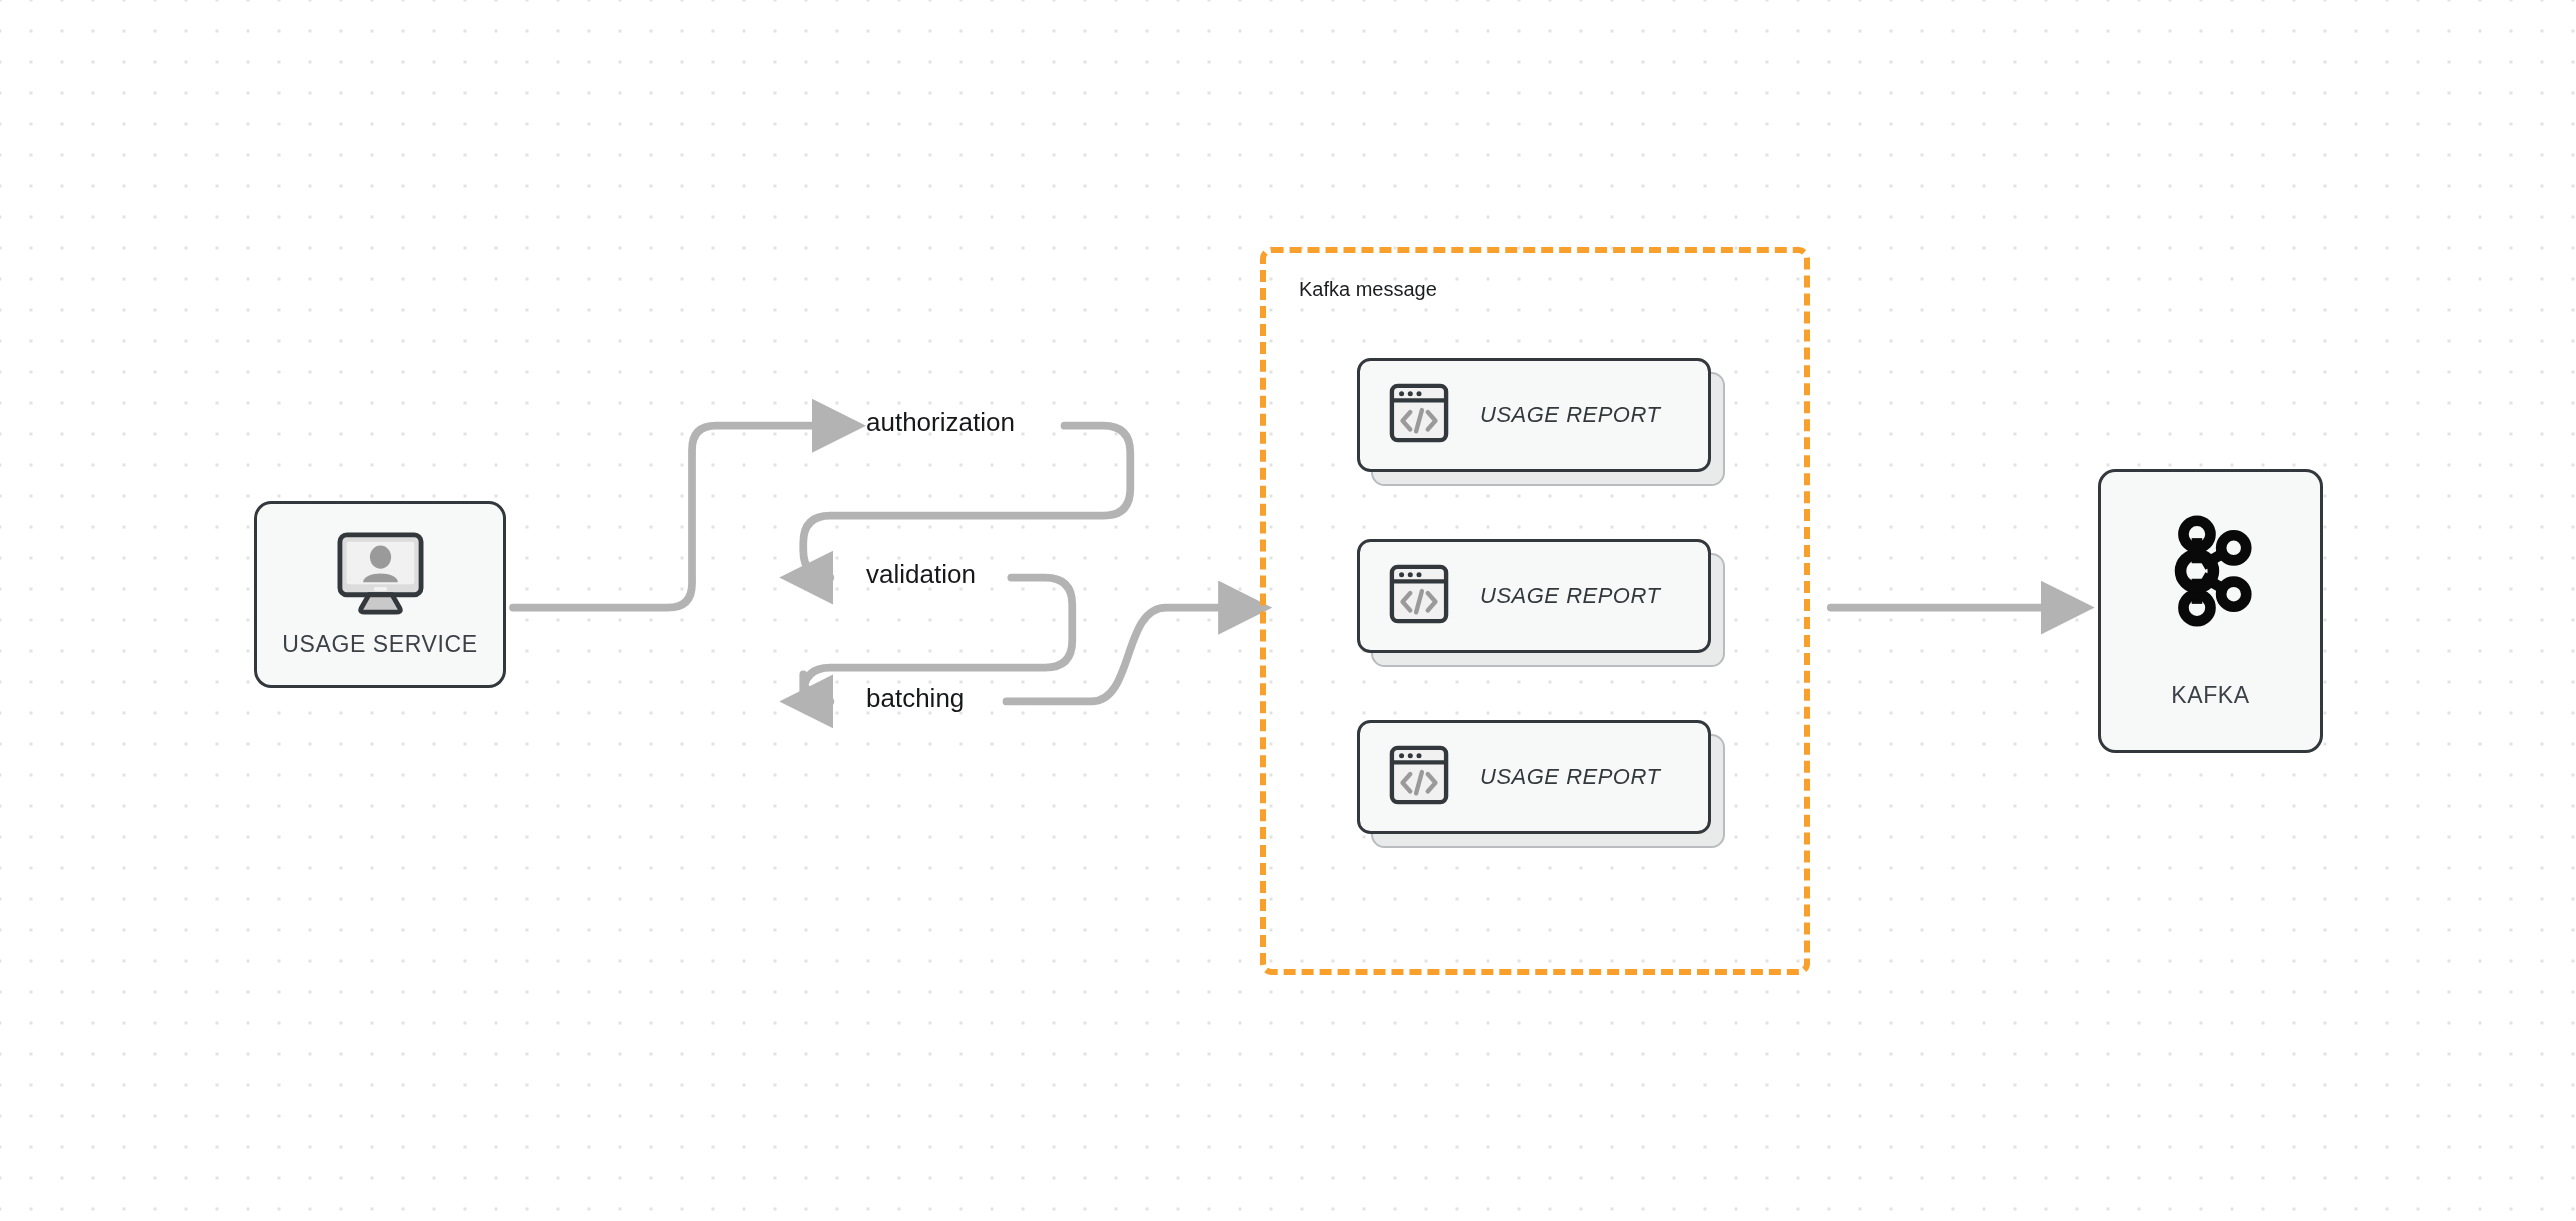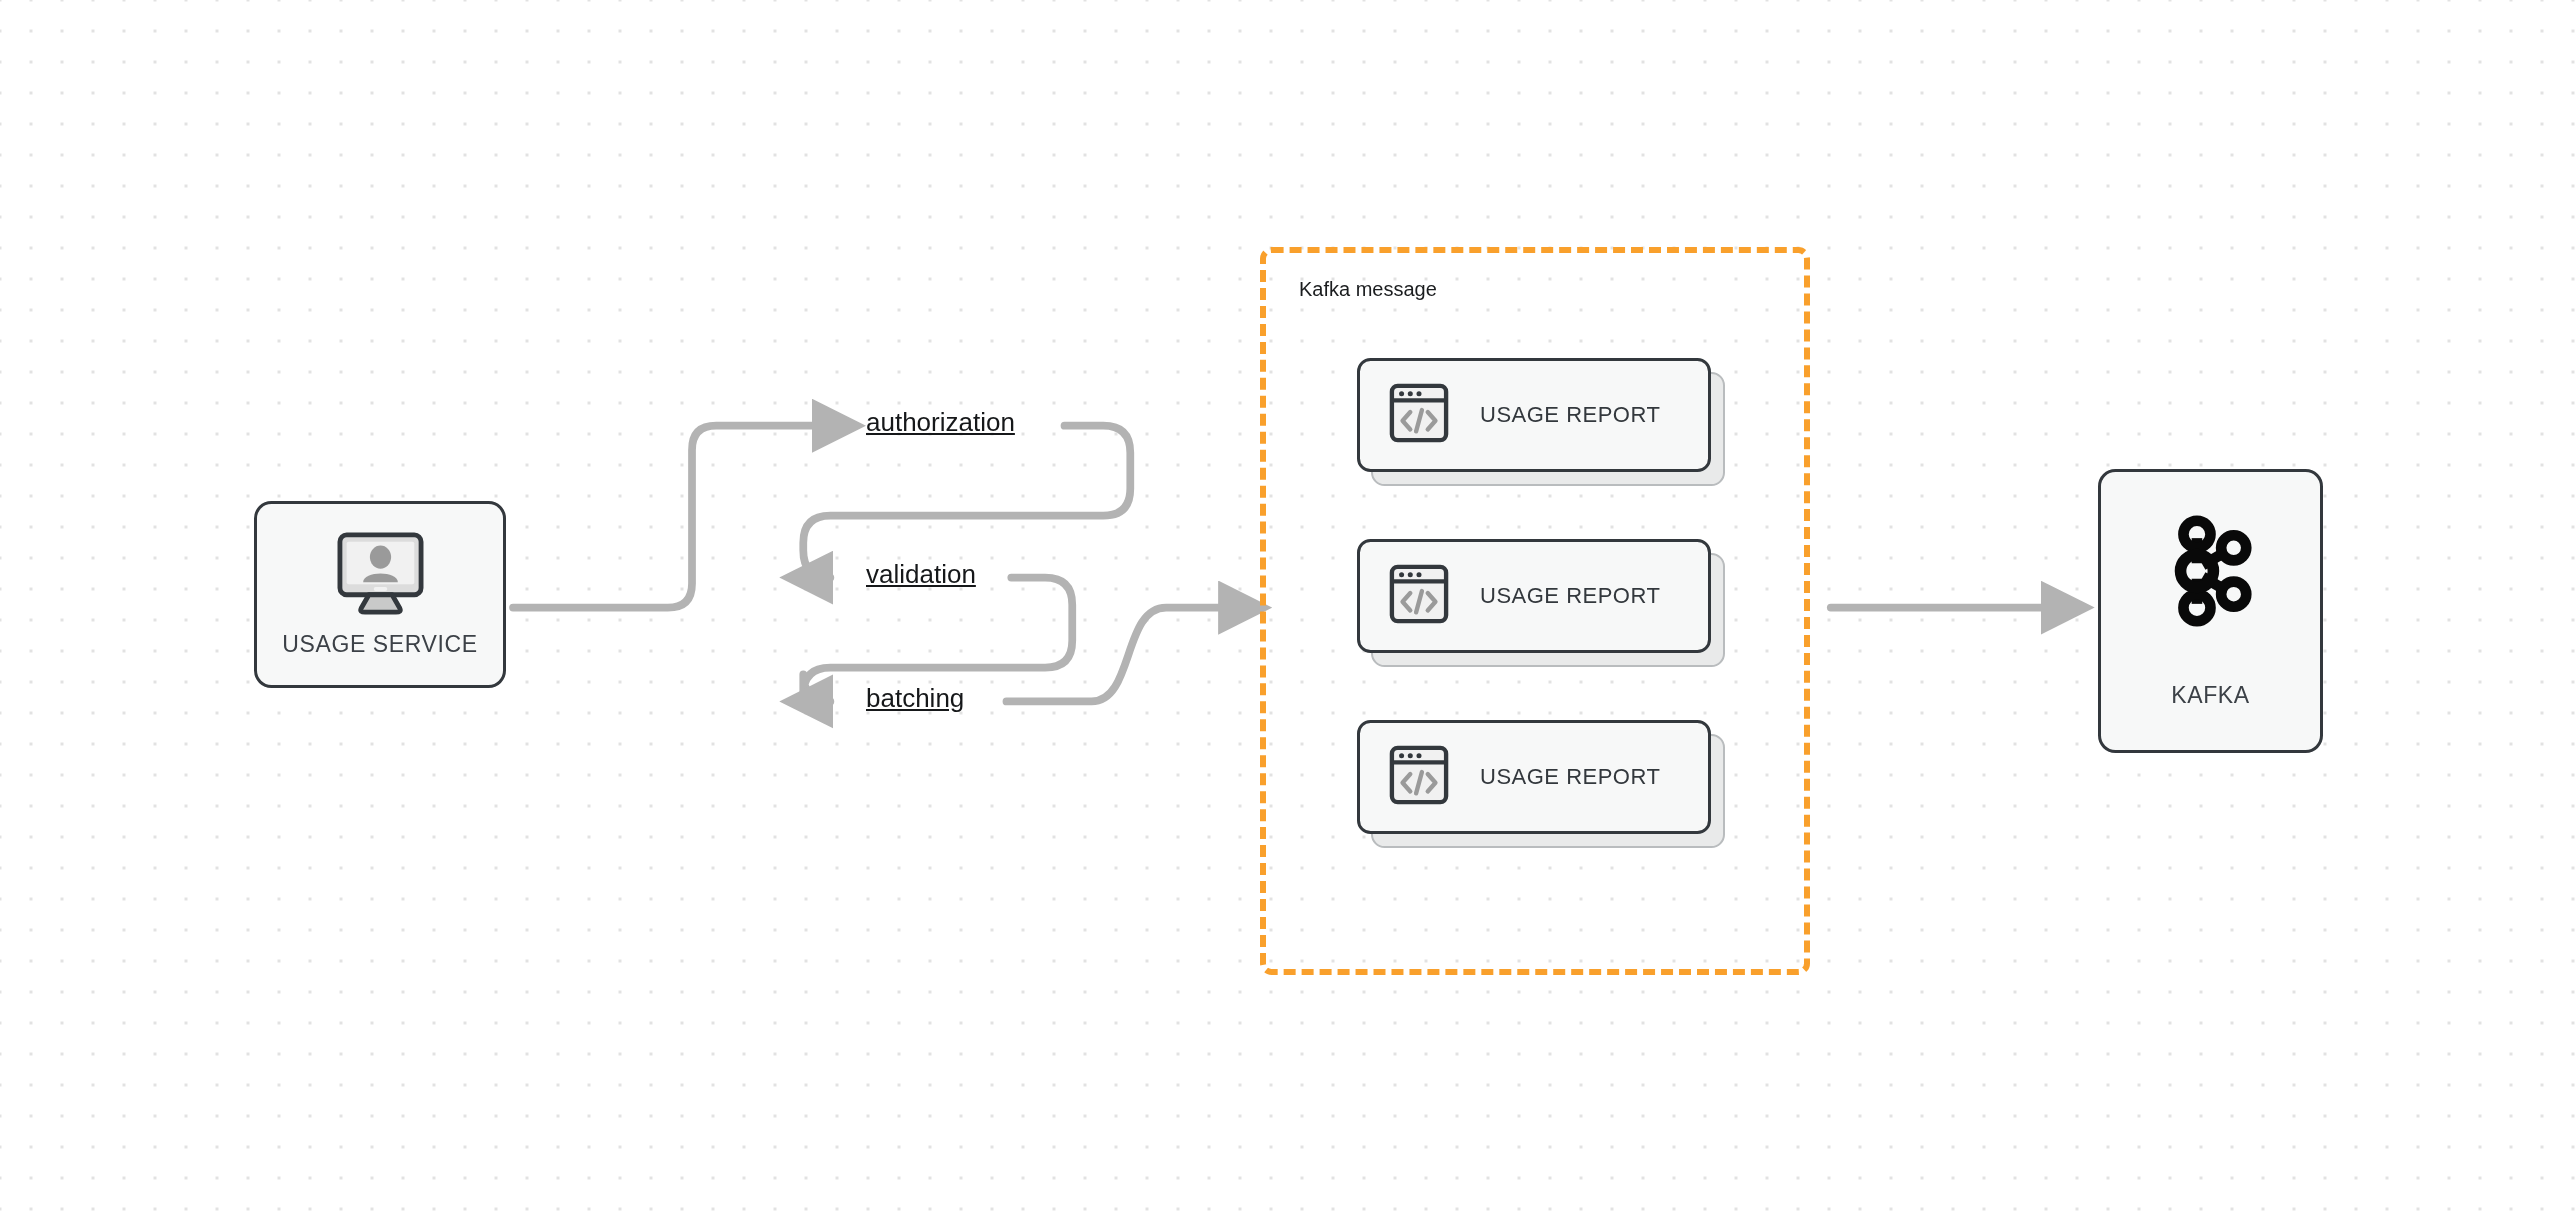--- a/index.html
+++ b/index.html
@@ -100,36 +100,36 @@
     background: #f7f8f8;
     border: 3.9px solid #33383d;
     border-radius: 13.5px;
     display: flex;
     align-items: center;
   }
   .report-card-icon { margin-left: 29px; flex: 0 0 auto; }
   .report-card-label {
     margin-left: 31px;
     font-size: 22px;
+    font-style: italic;
     color: #33383d;
     letter-spacing: 0.5px;
     white-space: nowrap;
   }
 
   #report-card-0 { left: 1357px; top: 358px; }
   #report-card-1 { left: 1357px; top: 539px; }
   #report-card-2 { left: 1357px; top: 720px; }
 
   
   .step-label {
     position: absolute;
     font-size: 26px;
     color: #16181a;
     white-space: nowrap;
-    text-decoration: underline;
   }
   #step-label-0 { left: 866px; top: 407px; }
   #step-label-1 { left: 866px; top: 559px; }
   #step-label-2 { left: 866px; top: 683px; }
 </style>
 </head>
 <body>
 
 <div id="canvas">
 

